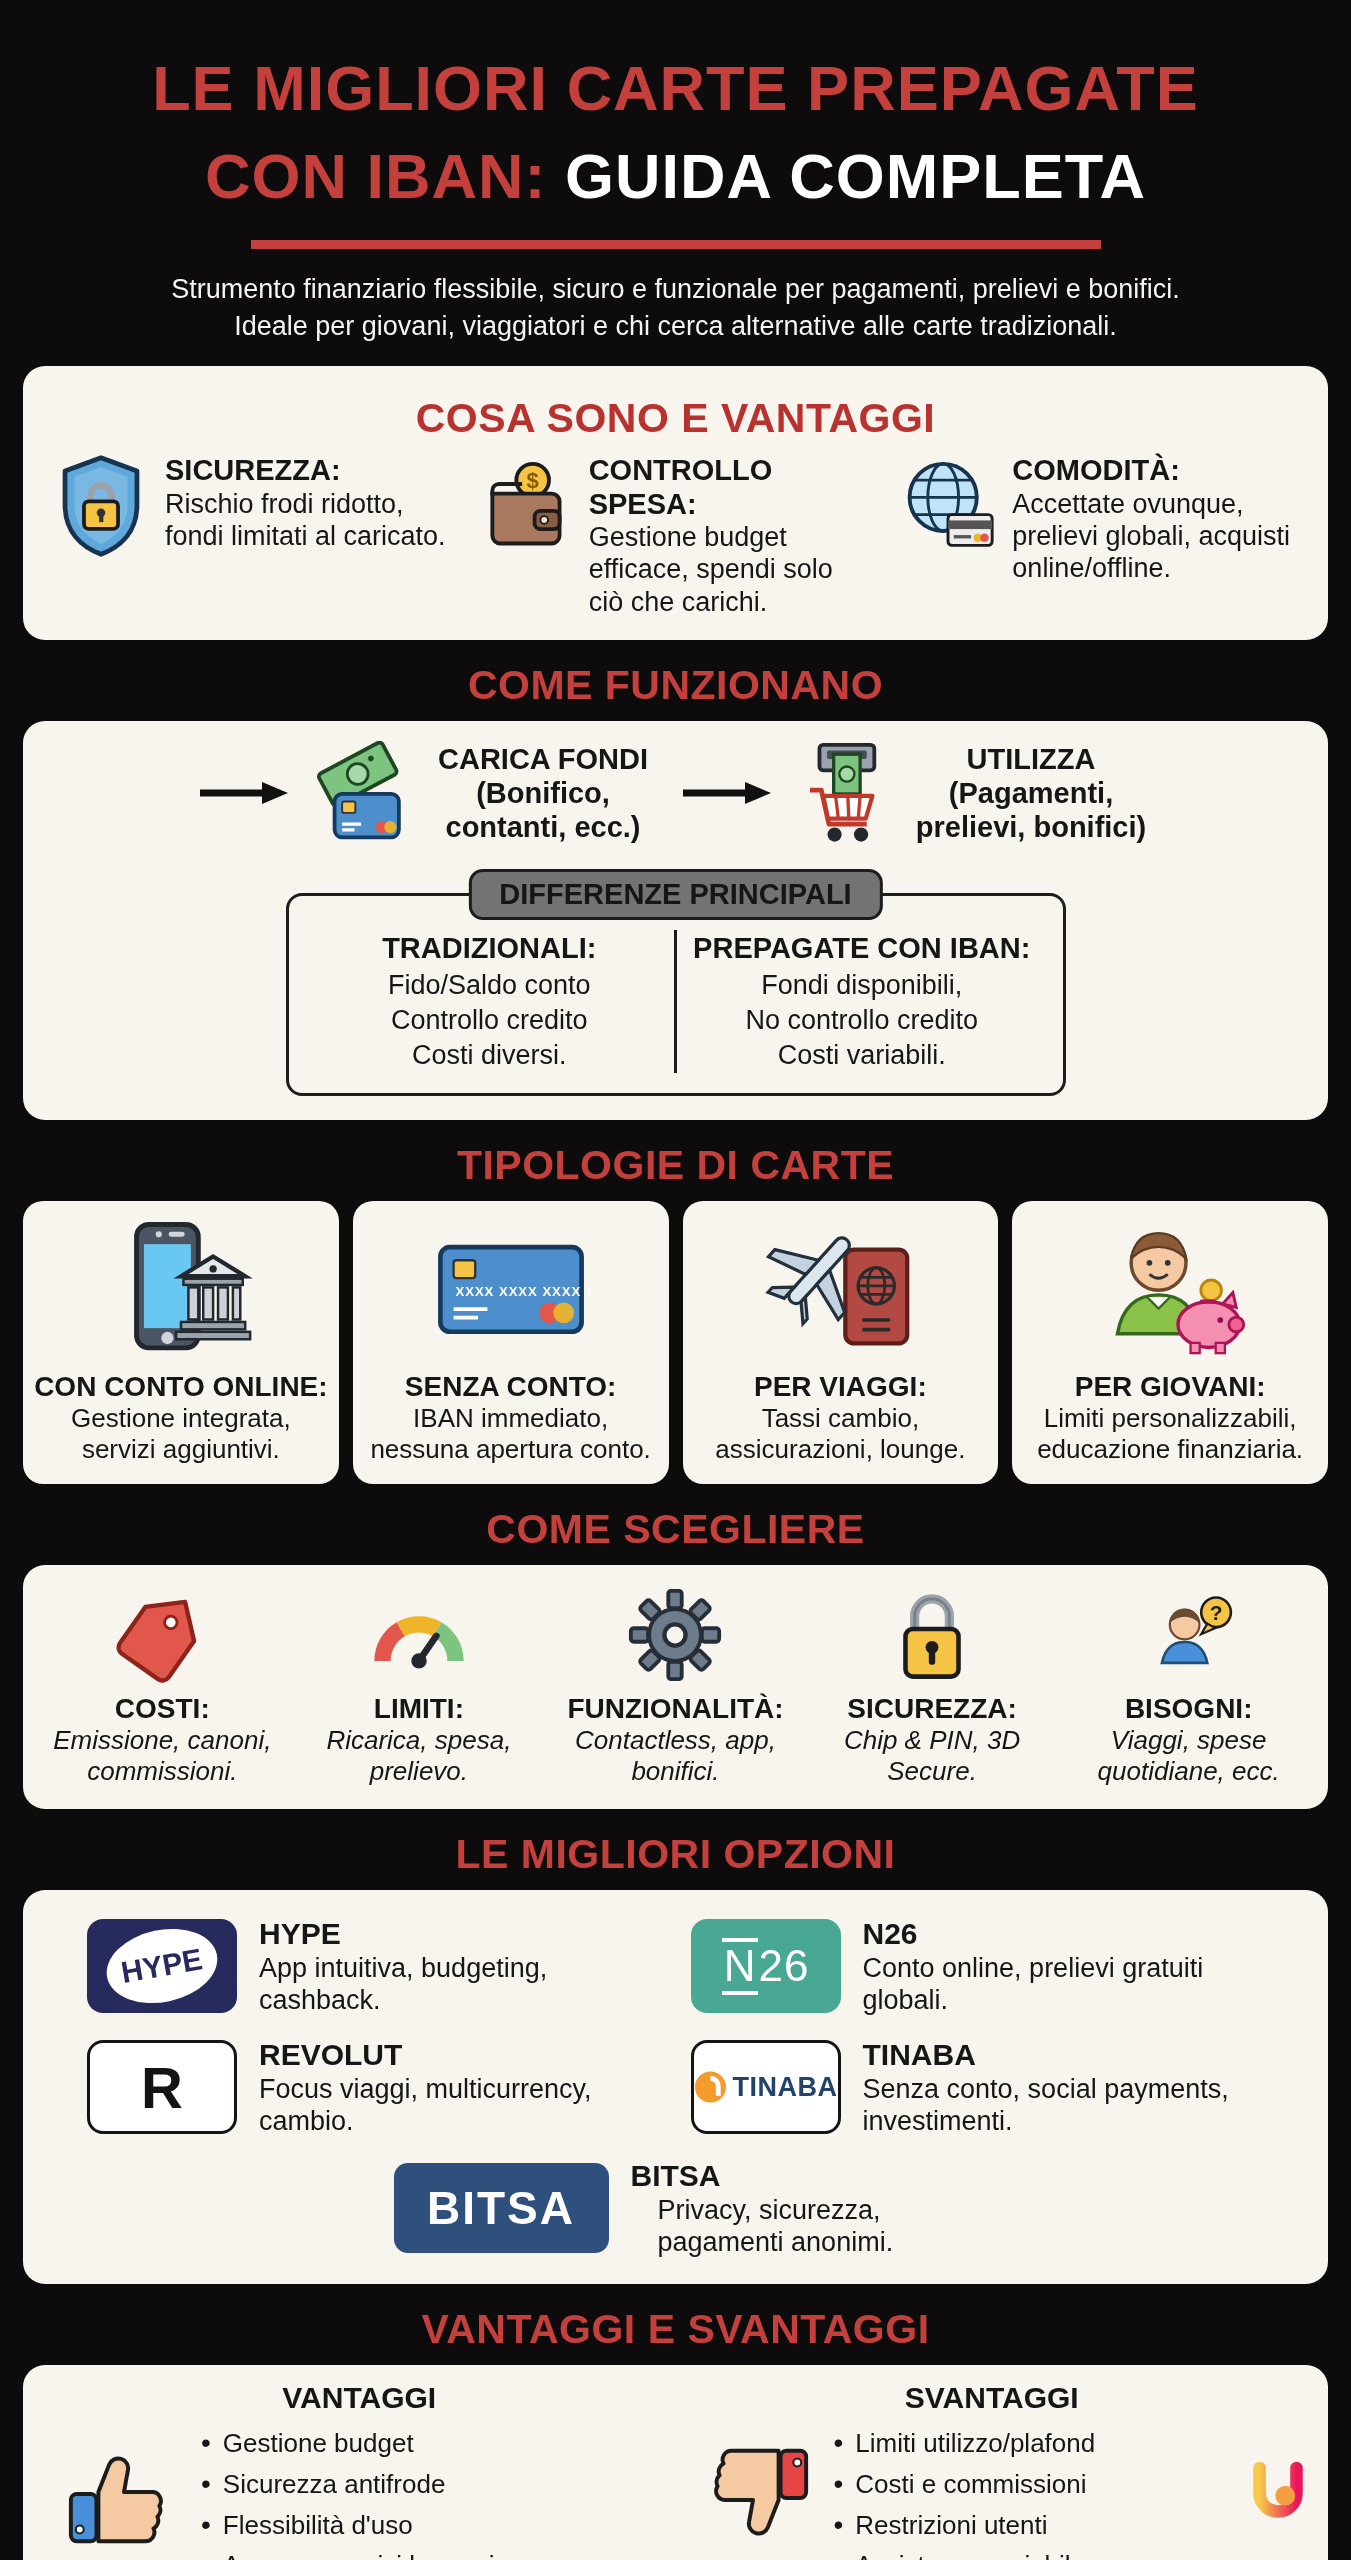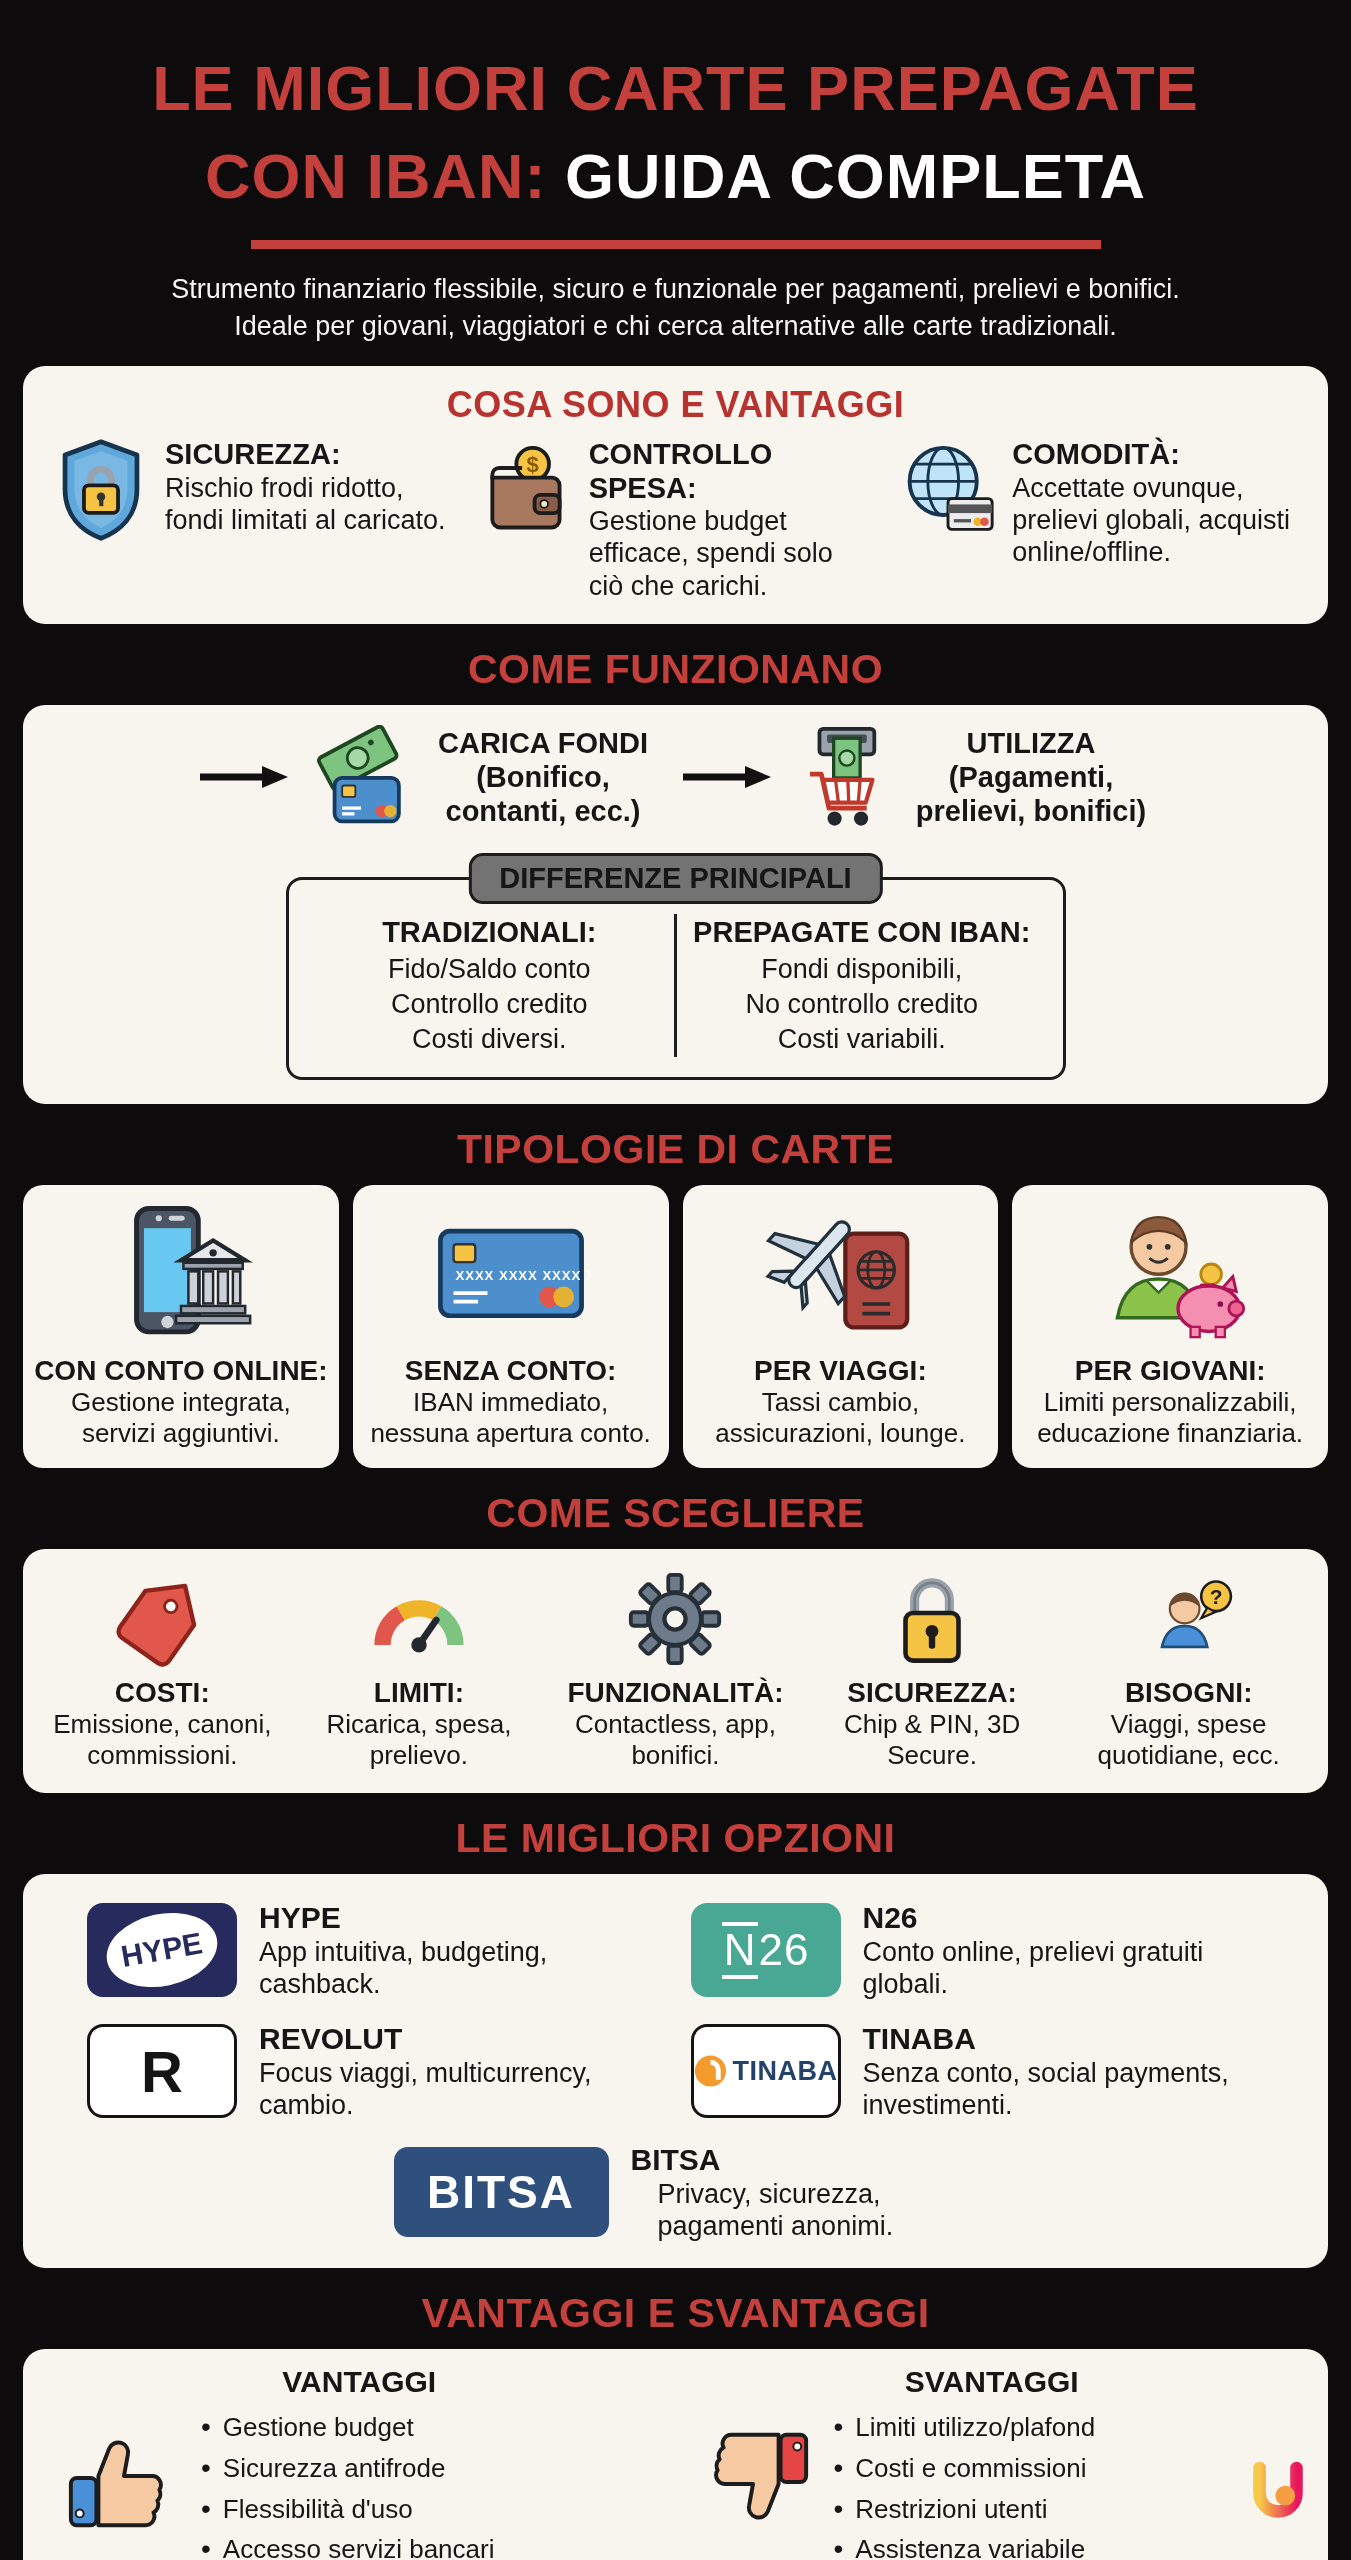--- a/index.html
+++ b/index.html
@@ -13,22 +13,22 @@
   .title { font-size:63px; font-weight:800; line-height:1.4; letter-spacing:1px; }
   .t-red { color:#c4403c; }
   .t-white { color:#ffffff; }
   .divider { width:850px; height:9px; background:#c4403c; margin:20px auto 22px; }
   .subtitle { color:#f5f5f5; font-size:27px; line-height:1.35; font-weight:400; }
 
   
   .section-heading { color:#c4403c; font-size:41px; font-weight:800; text-align:center;
                      margin:22px 0 12px; letter-spacing:.5px; }
   .card { background:#f8f4ee; border-radius:22px; margin:0 23px; color:#161616; }
-  .card-heading { color:#b8332f; font-size:36px; font-weight:800; text-align:center;
-                  padding-top:18px; letter-spacing:.5px; }
+  .card-heading { color:#b8332f; font-size:41px; font-weight:800; text-align:center;
+                  padding-top:29px; letter-spacing:.5px; }
 
   
   .card-cosa { margin-top:22px; }
   .benefits { display:flex; gap:26px; padding:12px 30px 22px; }
   .benefit { flex:1; display:flex; gap:16px; align-items:flex-start; }
   .benefit svg { width:96px; height:106px; flex:none; }
   .b-title { display:block; font-weight:800; font-size:29px; line-height:1.15; }
   .b-text { display:block; font-size:27px; line-height:1.2; font-weight:500; }
 
   
@@ -56,21 +56,21 @@
                text-align:center; color:#161616; }
   .type-card svg { width:160px; height:142px; }
   .type-title { font-weight:800; font-size:28px; margin-top:8px; line-height:1.15; }
   .type-text { font-size:26px; line-height:1.2; font-weight:500; }
 
   
   .criteria { display:flex; gap:10px; padding:22px 16px 22px; text-align:center; }
   .criterion { flex:1; }
   .criterion svg { width:96px; height:96px; }
   .criterion-title { font-weight:800; font-size:28px; margin-top:6px; }
-  .criterion-text { font-size:26px; line-height:1.2; font-weight:500; }
+  .criterion-text { font-size:26px; line-height:1.2; font-weight:500;font-style:italic; }
 
   
   .brands { display:grid; grid-template-columns:1fr 1fr; gap:20px 30px; padding:26px 64px; }
   .brand { display:flex; align-items:center; gap:22px; }
   .brand-bitsa { grid-column:1 / -1; justify-self:center; }
   .brand-logo { width:150px; height:94px; border-radius:16px; display:flex;
                 align-items:center; justify-content:center; flex:none; }
   .logo-hype { background:#262a5c; }
   .hype-oval { width:112px; height:72px; background:#ffffff; border-radius:50%;
                display:flex; align-items:center; justify-content:center; transform:rotate(-12deg); }

